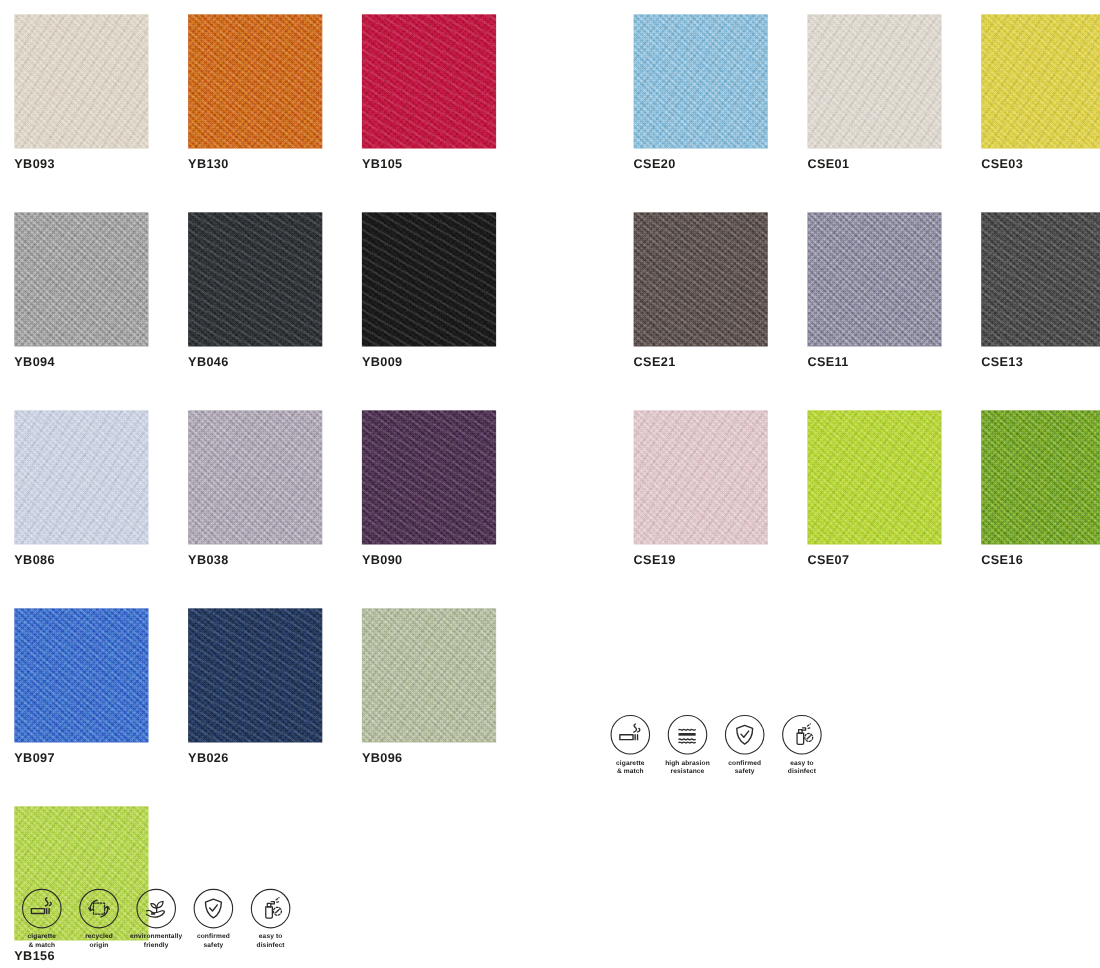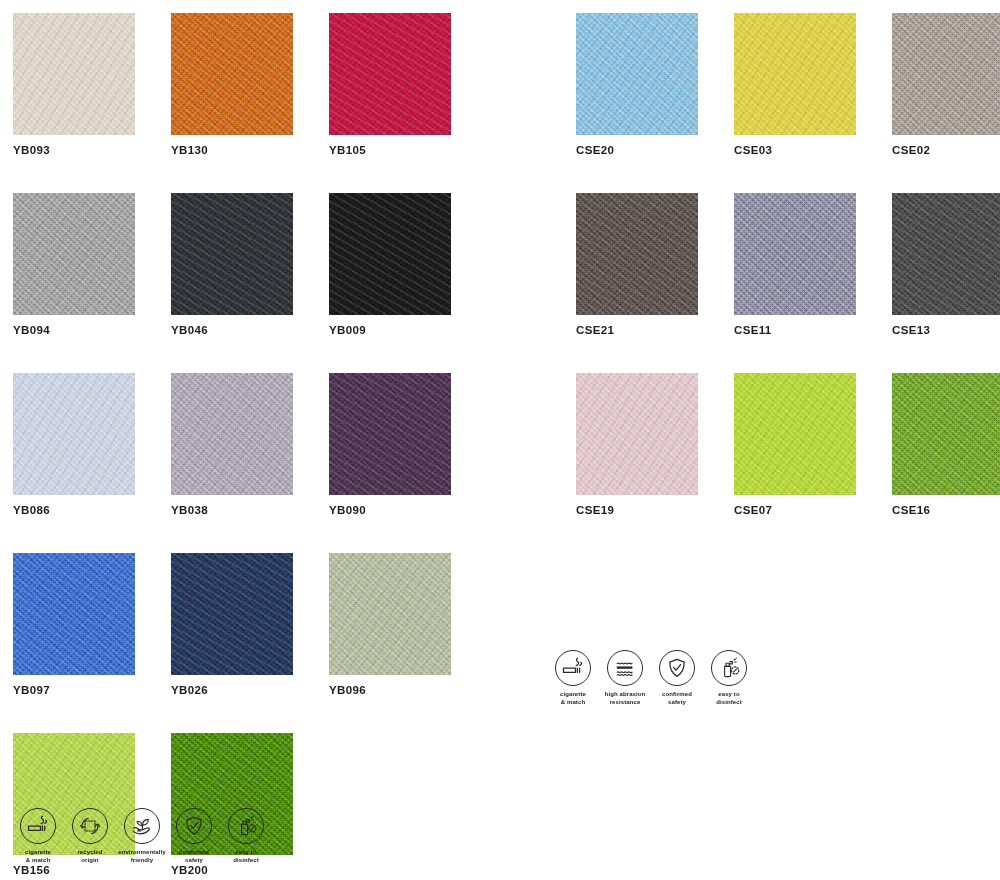--- a/index.html
+++ b/index.html
@@ -173,37 +173,33 @@
         <div class="swatch-label">YB026</div>
       </div>
       <div class="swatch-cell">
         <div class="swatch" style="background-color: rgb(180, 189, 160);"></div>
         <div class="swatch-label">YB096</div>
       </div>
       <div class="swatch-cell">
         <div class="swatch" style="background-color: rgb(181, 214, 81);"></div>
         <div class="swatch-label">YB156</div>
       </div>
-      <div class="swatch-cell">
-        <div class="swatch" style="background-color: rgb(76, 138, 12);"></div>
-        <div class="swatch-label">YB200</div>
-      </div>
     </div>
   <div class="grid right">
       <div class="swatch-cell">
         <div class="swatch" style="background-color: rgb(143, 192, 220);"></div>
         <div class="swatch-label">CSE20</div>
       </div>
       <div class="swatch-cell">
+        <div class="swatch" style="background-color: rgb(222, 216, 207);"></div>
+        <div class="swatch-label">CSE01</div>
+      </div>
+      <div class="swatch-cell">
         <div class="swatch" style="background-color: rgb(221, 209, 76);"></div>
         <div class="swatch-label">CSE03</div>
-      </div>
-      <div class="swatch-cell">
-        <div class="swatch" style="background-color: rgb(167, 159, 152);"></div>
-        <div class="swatch-label">CSE02</div>
       </div>
       <div class="swatch-cell">
         <div class="swatch" style="background-color: rgb(93, 83, 79);"></div>
         <div class="swatch-label">CSE21</div>
       </div>
       <div class="swatch-cell">
         <div class="swatch" style="background-color: rgb(144, 143, 163);"></div>
         <div class="swatch-label">CSE11</div>
       </div>
       <div class="swatch-cell">

